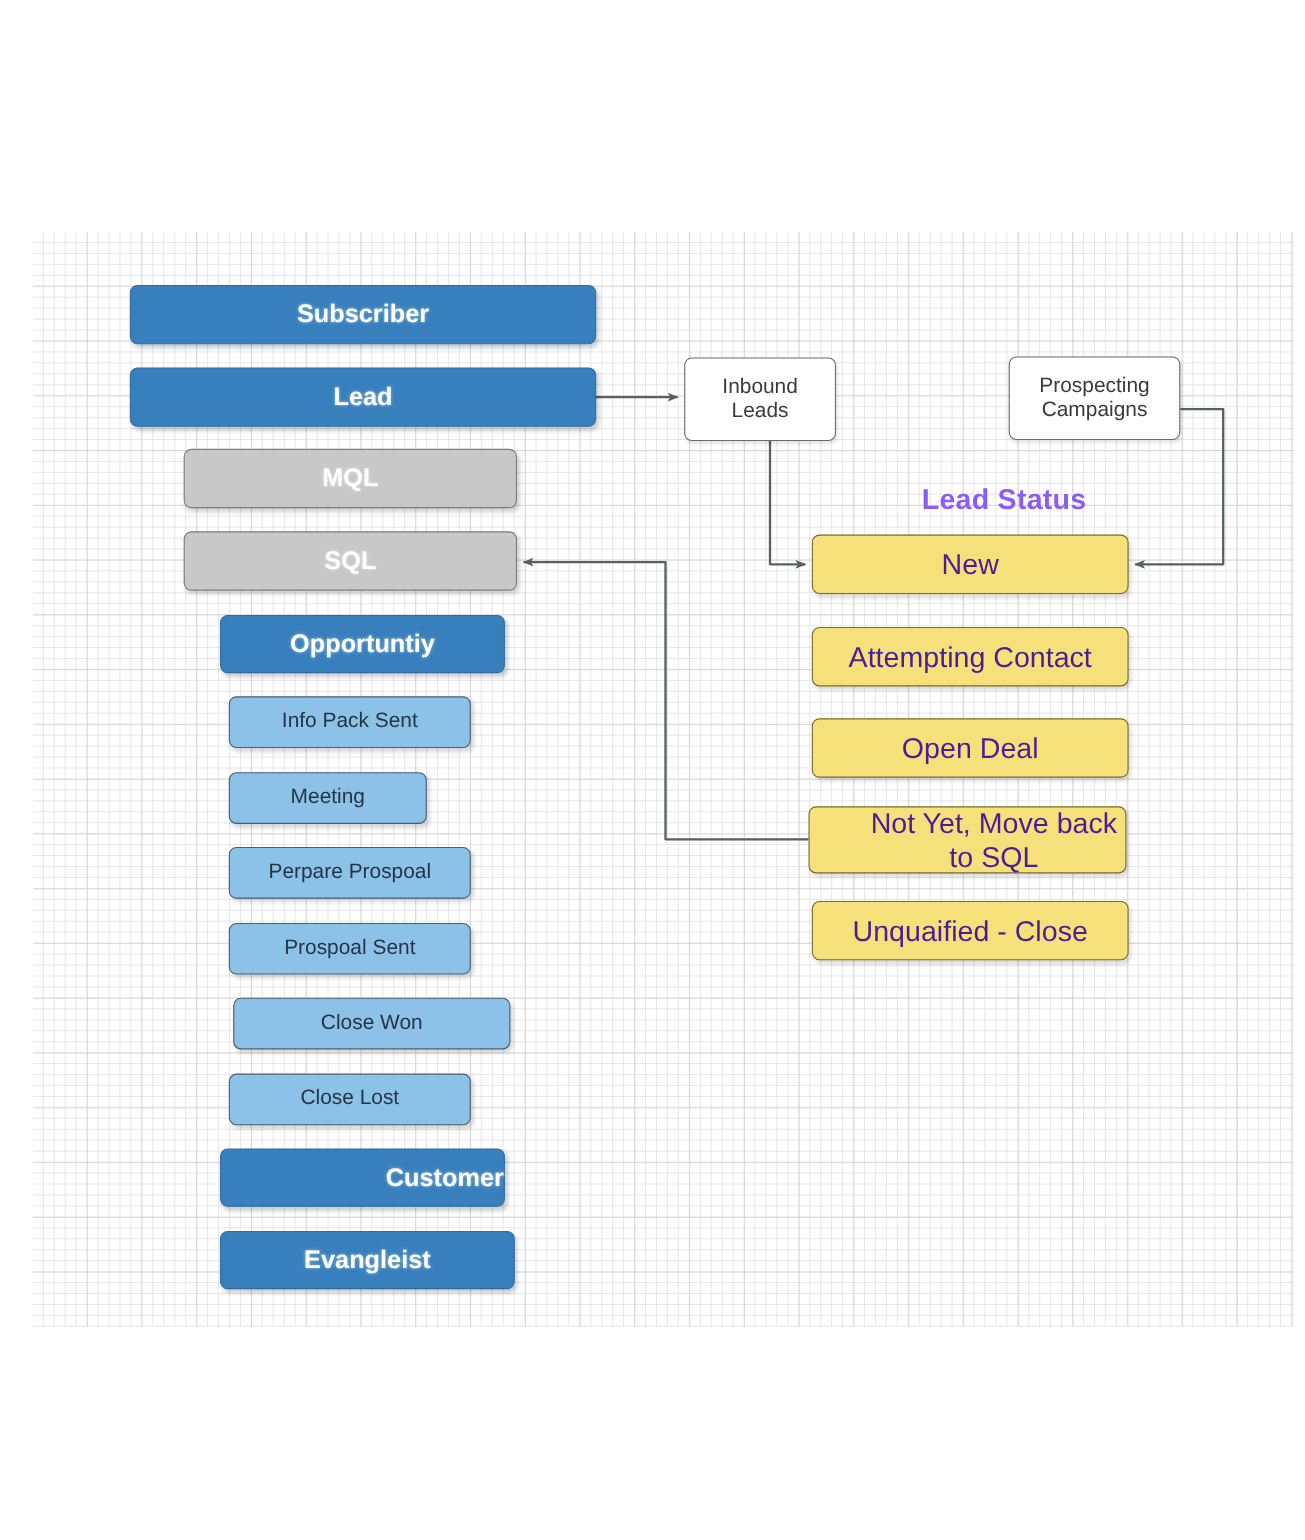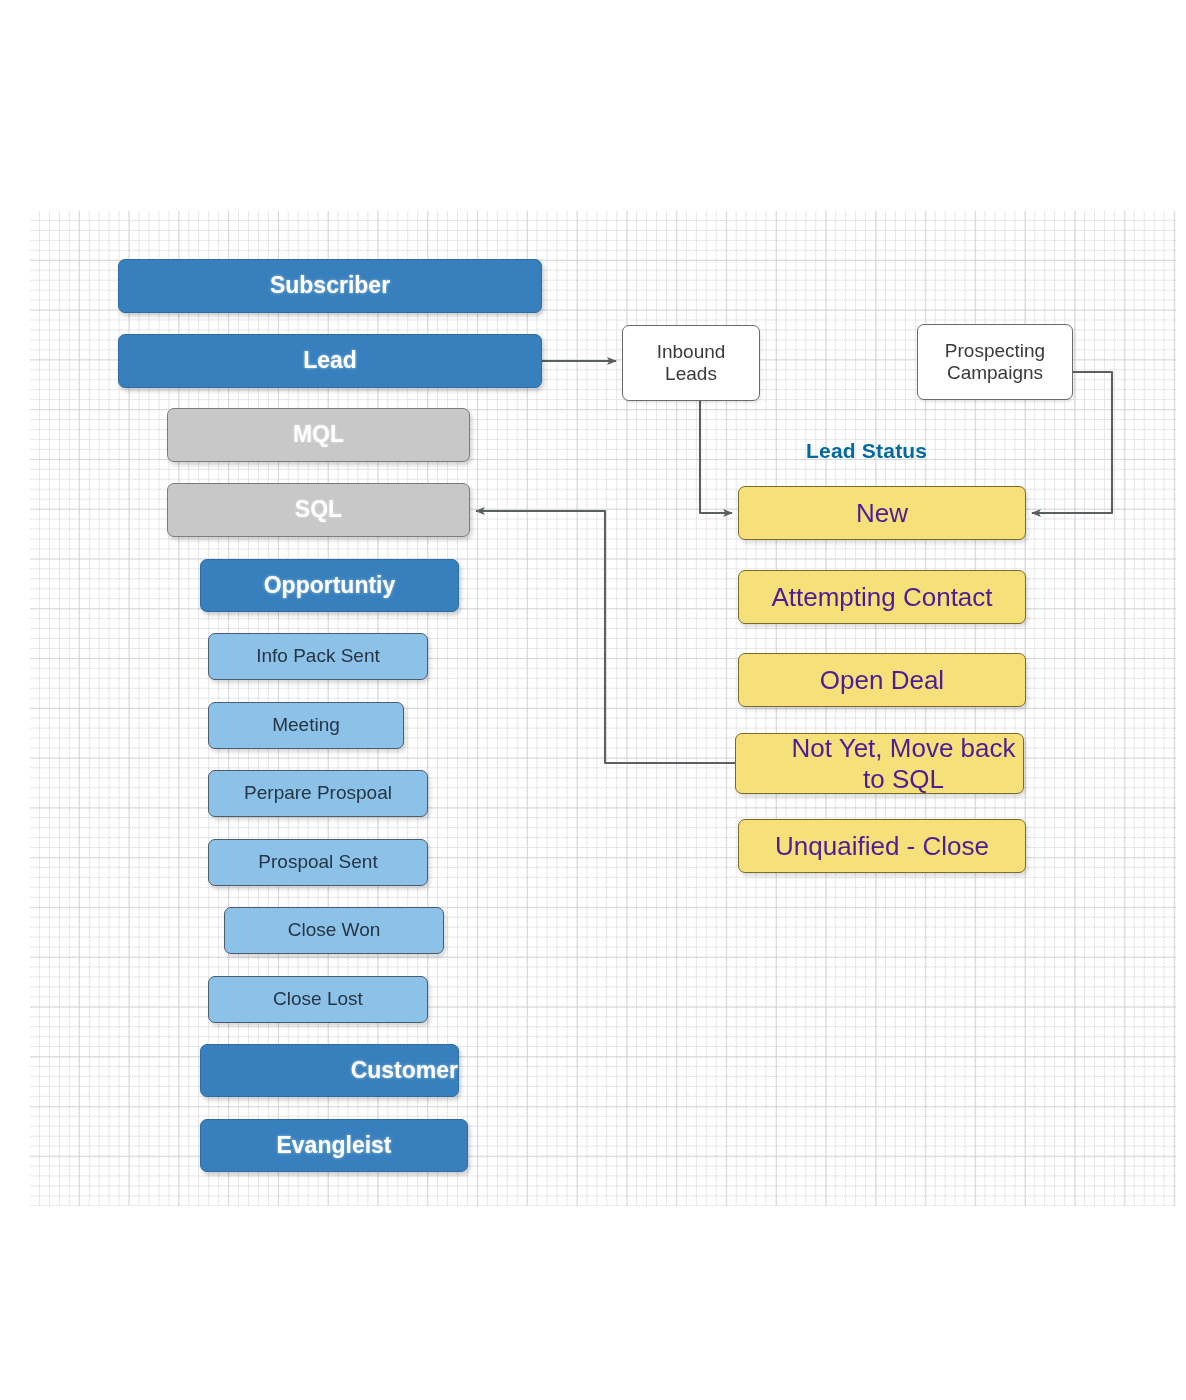--- a/index.html
+++ b/index.html
@@ -99,24 +99,25 @@
     border: 1.6px solid #6a6a6a;
     color: #3a3a3a;
     font-weight: normal;
     font-size: 19px;
     box-shadow: 1px 2px 3px rgba(0,0,0,0.10);
   }
 
   .section-label {
     position: absolute;
     font-weight: bold;
-    font-size: 21px;
-    color: #0369a1;
+    font-size: 26px;
+    color: #8b5cf6;
     letter-spacing: 0.2px;
     white-space: nowrap;
+    margin-left: 32px;
   }
 
   
   #edges {
     position: absolute;
     left: 0; top: 0;
     width: 1186px;
     height: 1400px;
     pointer-events: none;
     overflow: visible;
@@ -143,24 +144,24 @@
       </g>
   </svg>
 
   <div id="nodes">
       <div class="node blue" style="left: 106px; top: 259px; width: 424px; height: 54px;"><span>Subscriber</span></div>
       <div class="node blue" style="left: 106px; top: 334px; width: 424px; height: 54px;"><span>Lead</span></div>
       <div class="node gray" style="left: 167px; top: 408px; width: 303px; height: 54px;"><span>MQL</span></div>
       <div class="node gray" style="left: 167px; top: 483px; width: 303px; height: 54px;"><span>SQL</span></div>
       <div class="node blue" style="left: 188px; top: 559px; width: 259px; height: 53px;"><span>Opportuntiy</span></div>
       <div class="node lightblue" style="left: 208px; top: 633px; width: 220px; height: 47px;"><span>Info Pack Sent</span></div>
-      <div class="node lightblue" style="left: 208px; top: 702px; width: 196px; height: 47px;"><span>Meeting</span></div>
+      <div class="node lightblue" style="left: 208px; top: 702px; width: 180px; height: 47px;"><span>Meeting</span></div>
       <div class="node lightblue" style="left: 208px; top: 770px; width: 220px; height: 47px;"><span>Perpare Prospoal</span></div>
       <div class="node lightblue" style="left: 208px; top: 839px; width: 220px; height: 47px;"><span>Prospoal Sent</span></div>
-      <div class="node lightblue" style="left: 224px; top: 907px; width: 220px; height: 47px; align-items: center;"><span>Close Won</span></div>
+      <div class="node lightblue" style="left: 212px; top: 907px; width: 252px; height: 47px; align-items: center;"><span>Close Won</span></div>
       <div class="node lightblue" style="left: 208px; top: 976px; width: 220px; height: 47px;"><span>Close Lost</span></div>
       <div class="node blue" style="left: 188px; top: 1044px; width: 259px; height: 53px; justify-content: flex-end;"><span>Customer</span></div>
       <div class="node blue" style="left: 188px; top: 1119px; width: 268px; height: 53px;"><span>Evangleist</span></div>
       <div class="node white" style="left: 622px; top: 325px; width: 138px; height: 76px;"><span>Inbound
 Leads</span></div>
       <div class="node white" style="left: 917px; top: 324px; width: 156px; height: 76px;"><span>Prospecting
 Campaigns</span></div>
       <div class="node yellow" style="left: 738px; top: 486px; width: 288px; height: 54px;"><span>New</span></div>
       <div class="node yellow" style="left: 738px; top: 570px; width: 288px; height: 54px;"><span>Attempting Contact</span></div>
       <div class="node yellow" style="left: 738px; top: 653px; width: 288px; height: 54px;"><span>Open Deal</span></div>

